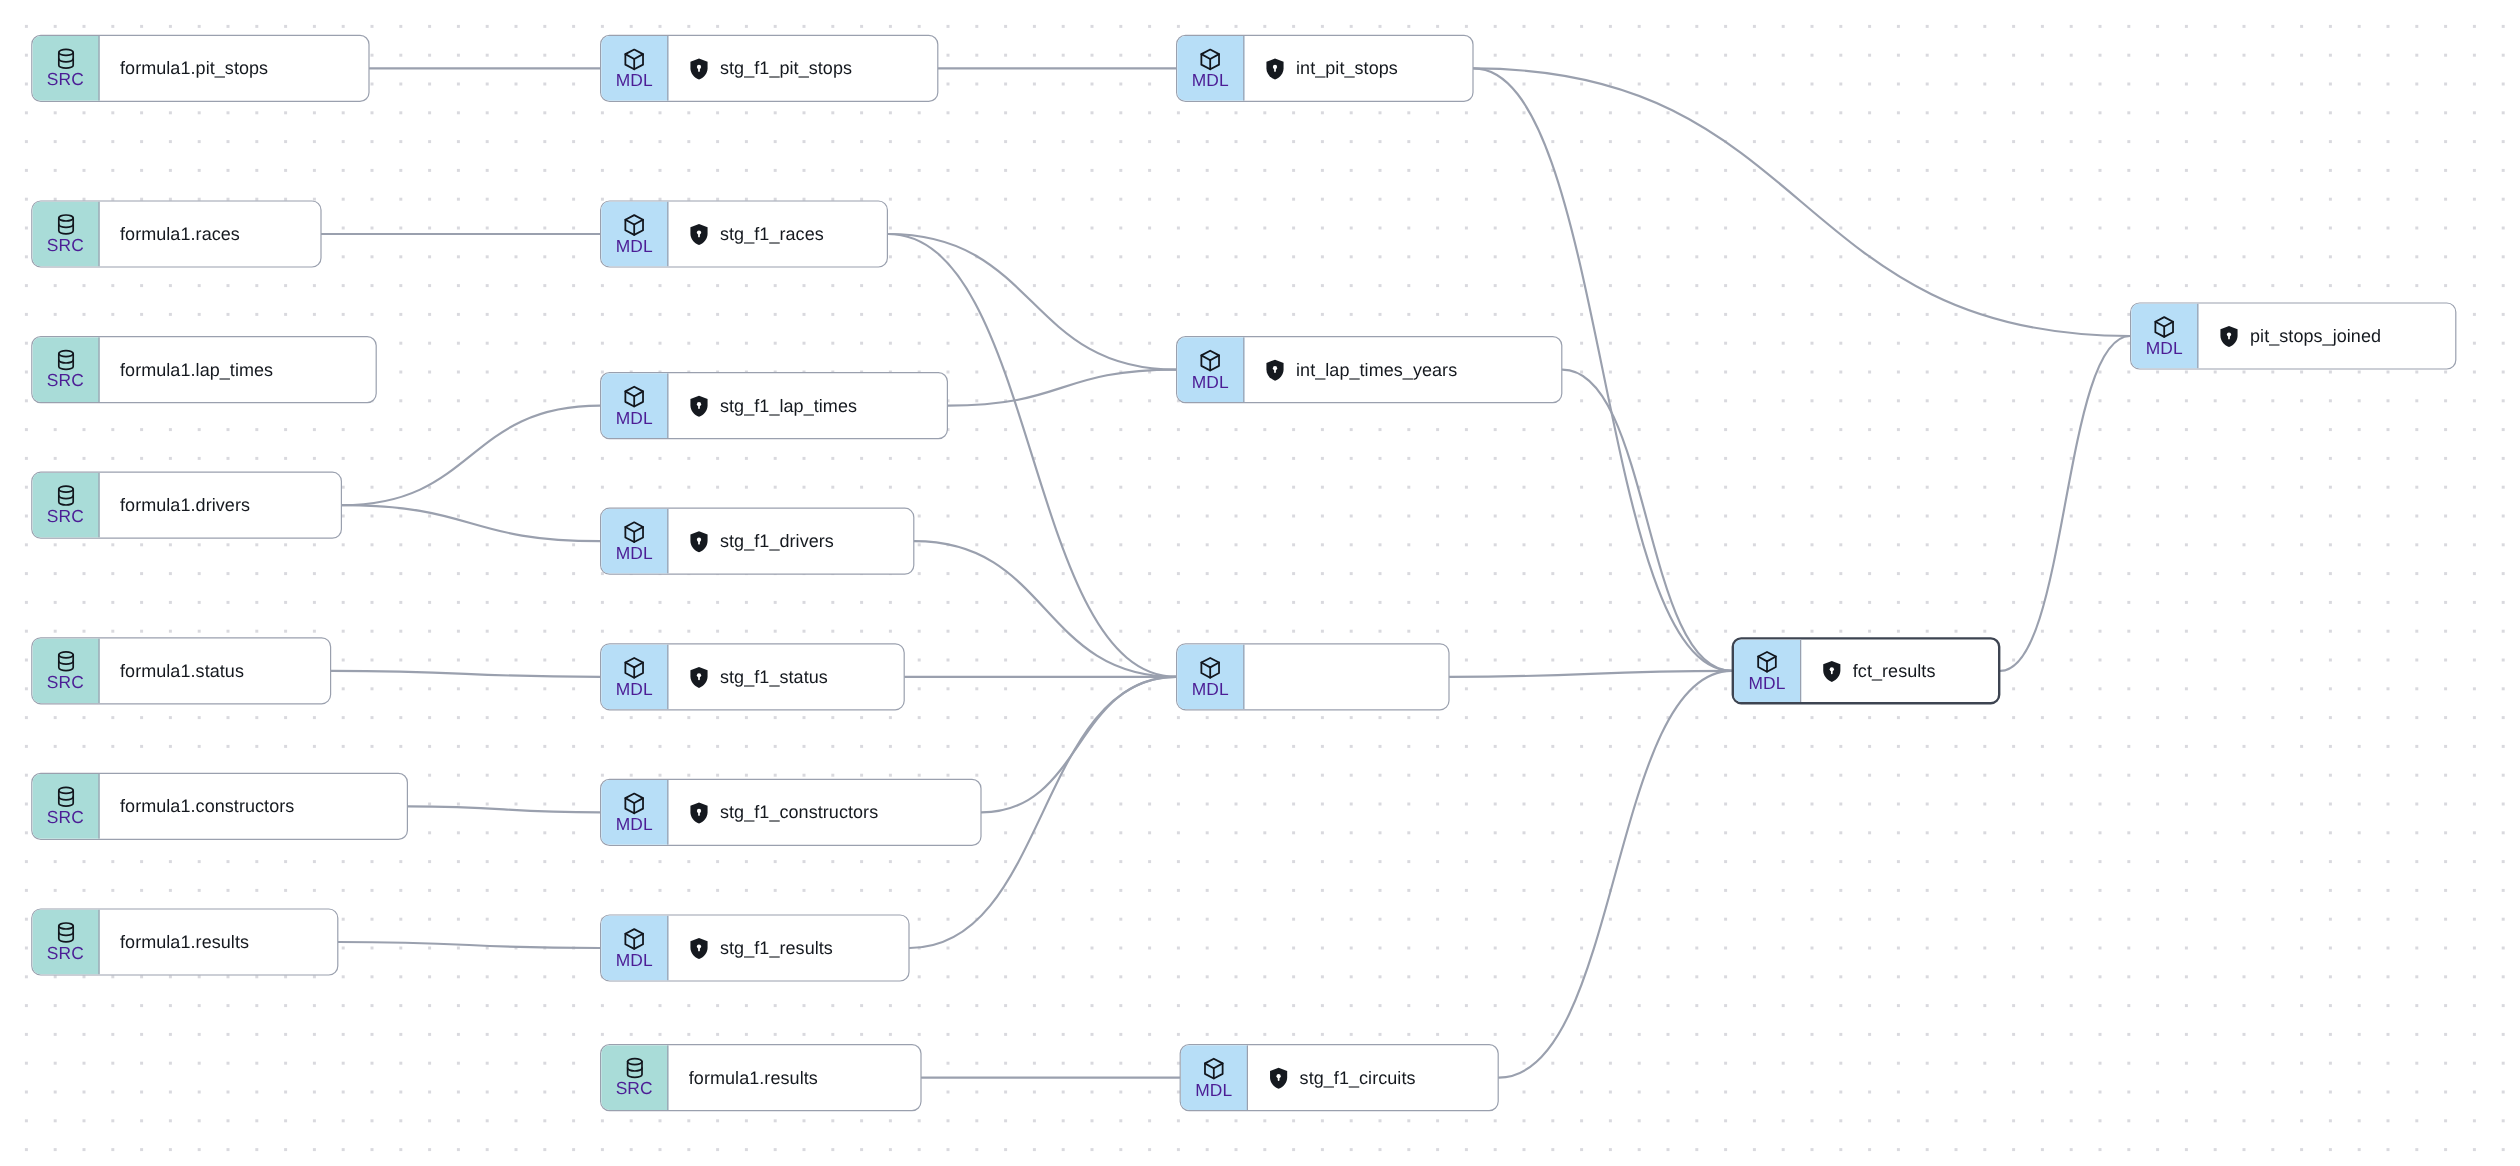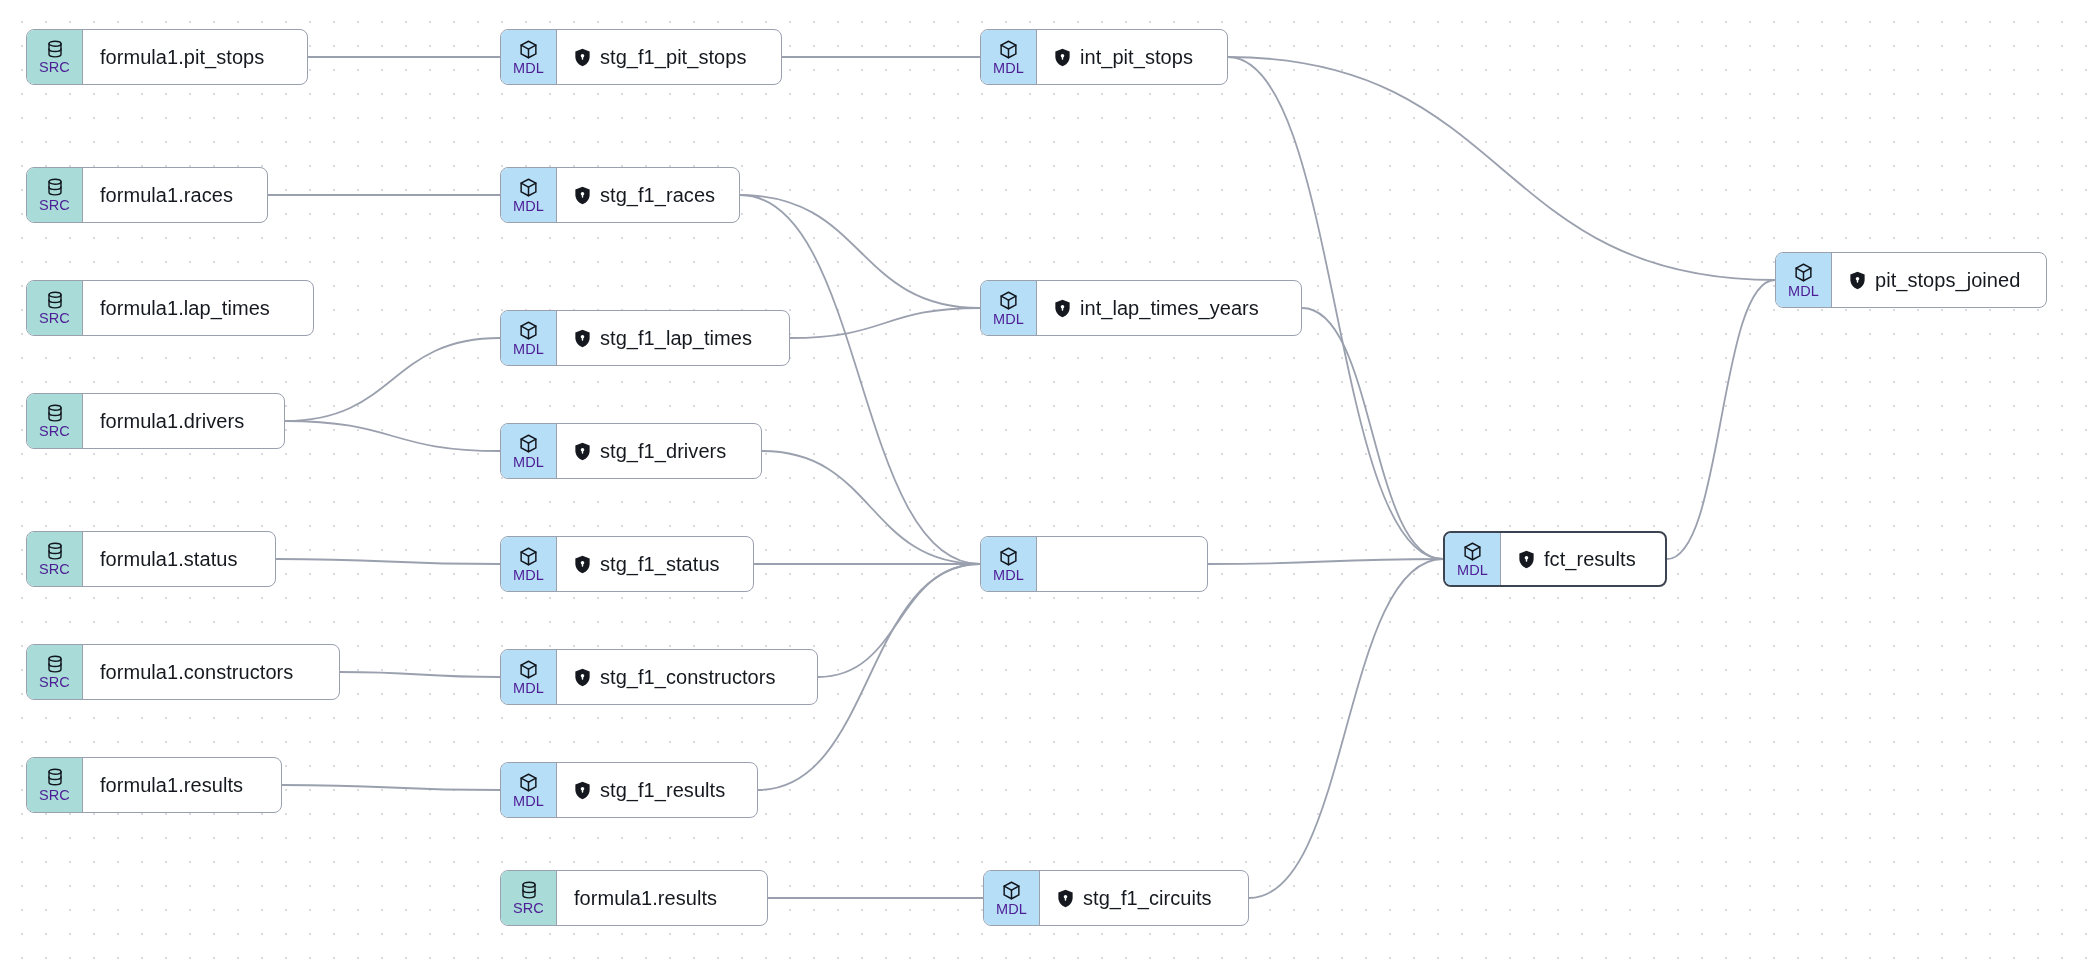--- a/index.html
+++ b/index.html
@@ -82,21 +82,21 @@
     flex: 1 1 auto;
     display: flex;
     align-items: center;
     gap: 9px;
     padding: 0 16px 0 17px;
     box-sizing: border-box;
     white-space: nowrap;
   }
   .shield { flex: 0 0 auto; display: block; }
   .label {
-    font-size: 20px;
+    font-size: 15px;
     color: #15191f;
     letter-spacing: .05px;
   }
 </style>
 </head>
 <body>
 
 <div id="canvas">
   <svg id="edge-layer" viewBox="0 0 2100 972" width="2100" height="972">
       <path d="M308,57 C407.84000000000003,57 400.15999999999997,57 500,57" class="edge"></path>

